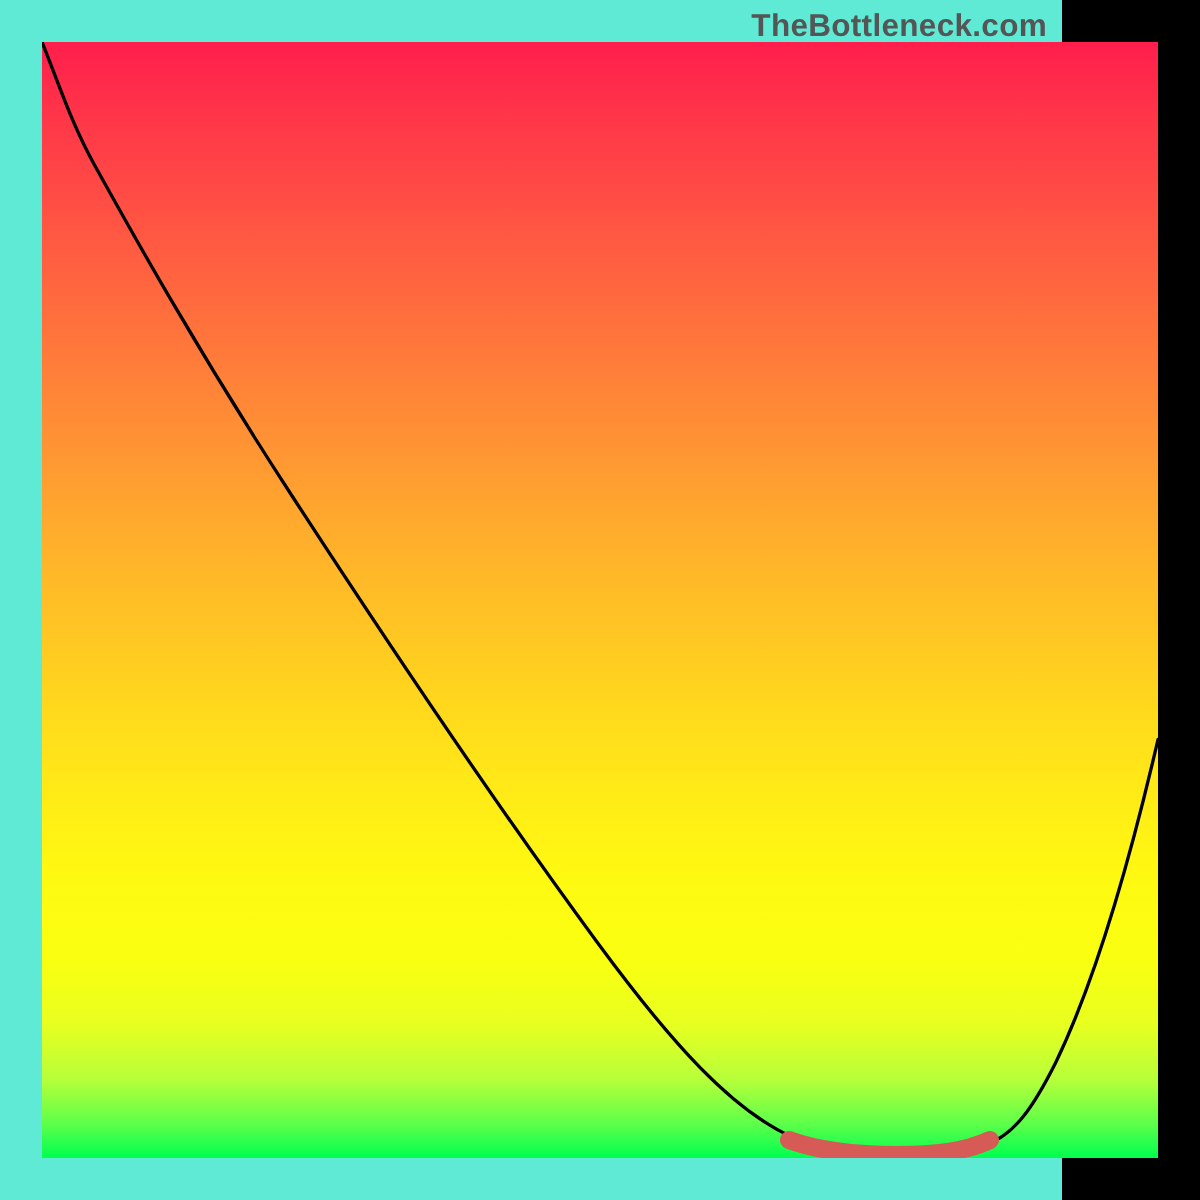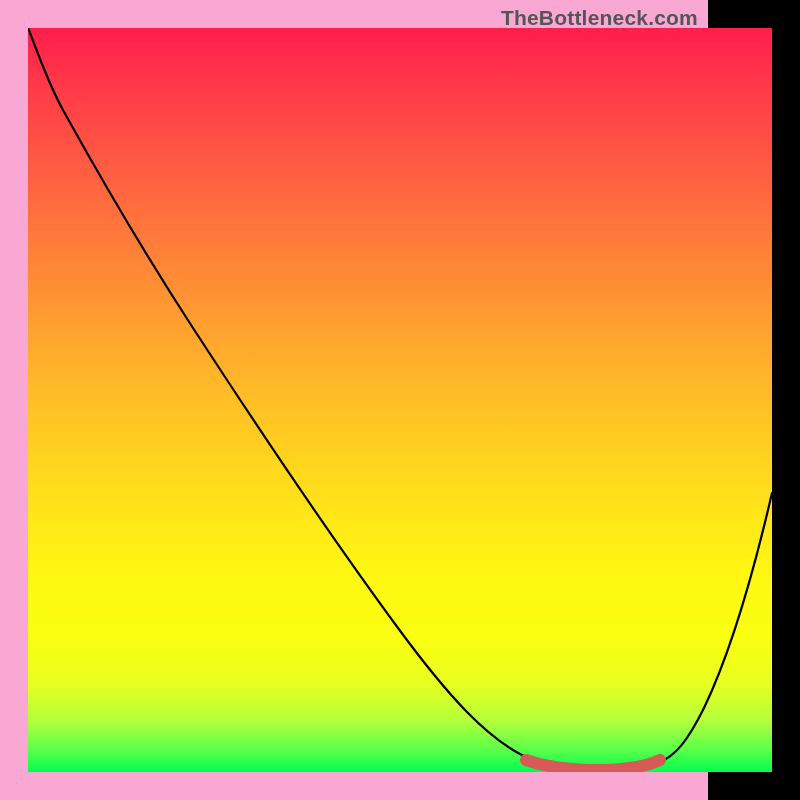--- a/index.html
+++ b/index.html
@@ -8,21 +8,21 @@
     width: 800px;
     height: 800px;
     background: #000;
     overflow: hidden;
     font-family: Arial, Helvetica, sans-serif;
   }
   .stage {
     position: relative;
     width: 708px;
     height: 800px;
-    background: #f9a8d4;
+    background: #5eead4;
   }
   .plot {
     position: absolute;
     left: 28px;
     top: 28px;
     width: 744px;
     height: 744px;
     background: linear-gradient(to bottom,
       #ff1e4c 0%,
       #ff3a48 8%,

